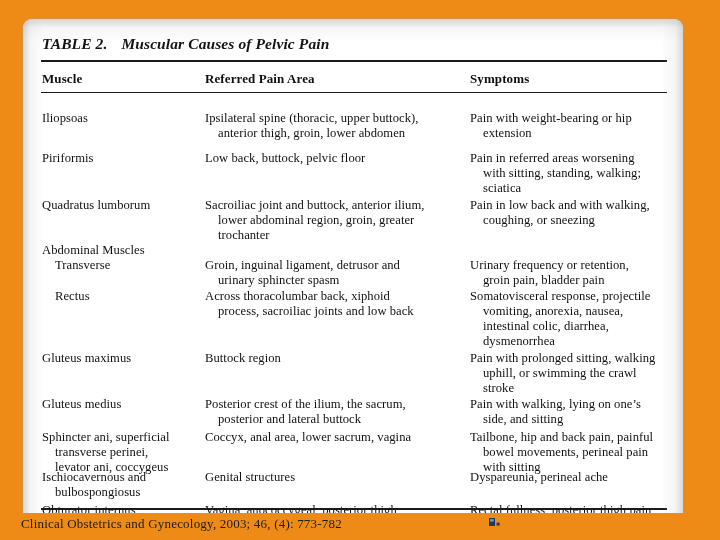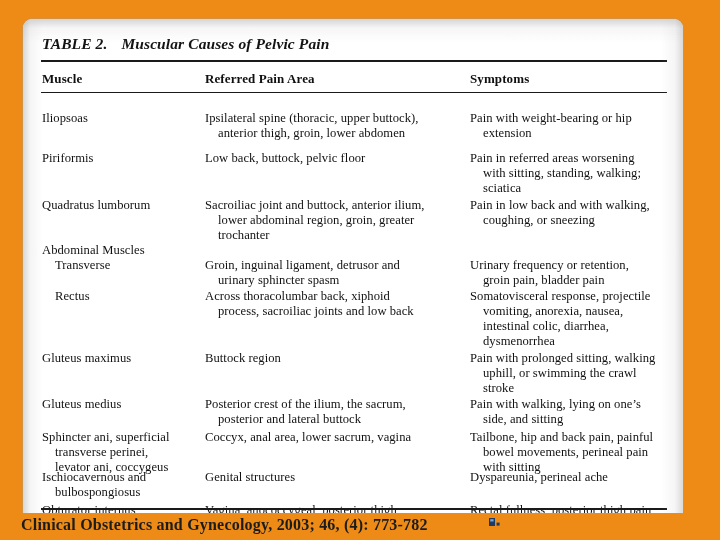--- a/index.html
+++ b/index.html
@@ -129,22 +129,22 @@
   .cell.c1 { left: 19px;  width: 168px; }
   .cell.c2 { left: 182px; width: 268px; }
   .cell.c3 { left: 447px; width: 205px; }
 
   
   #footer {
     position: absolute;
     left: 21px;
     top: 516px;
     font-family: "Liberation Serif", serif;
-    font-size: 16px;
-    font-weight: bold;
+    font-size: 13px;
+    font-weight: normal;
     color: #1c1c1c;
     letter-spacing: 0.2px;
     white-space: nowrap;
   }
   #footer-mark {
     position: absolute;
     left: 489px;
     top: 518px;
     width: 11px;
     height: 9px;

